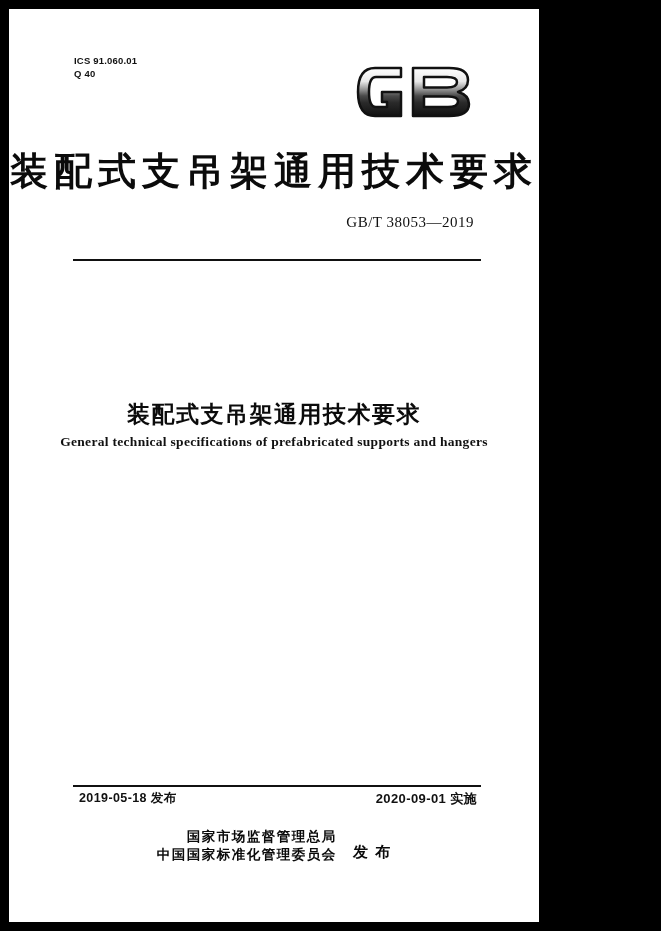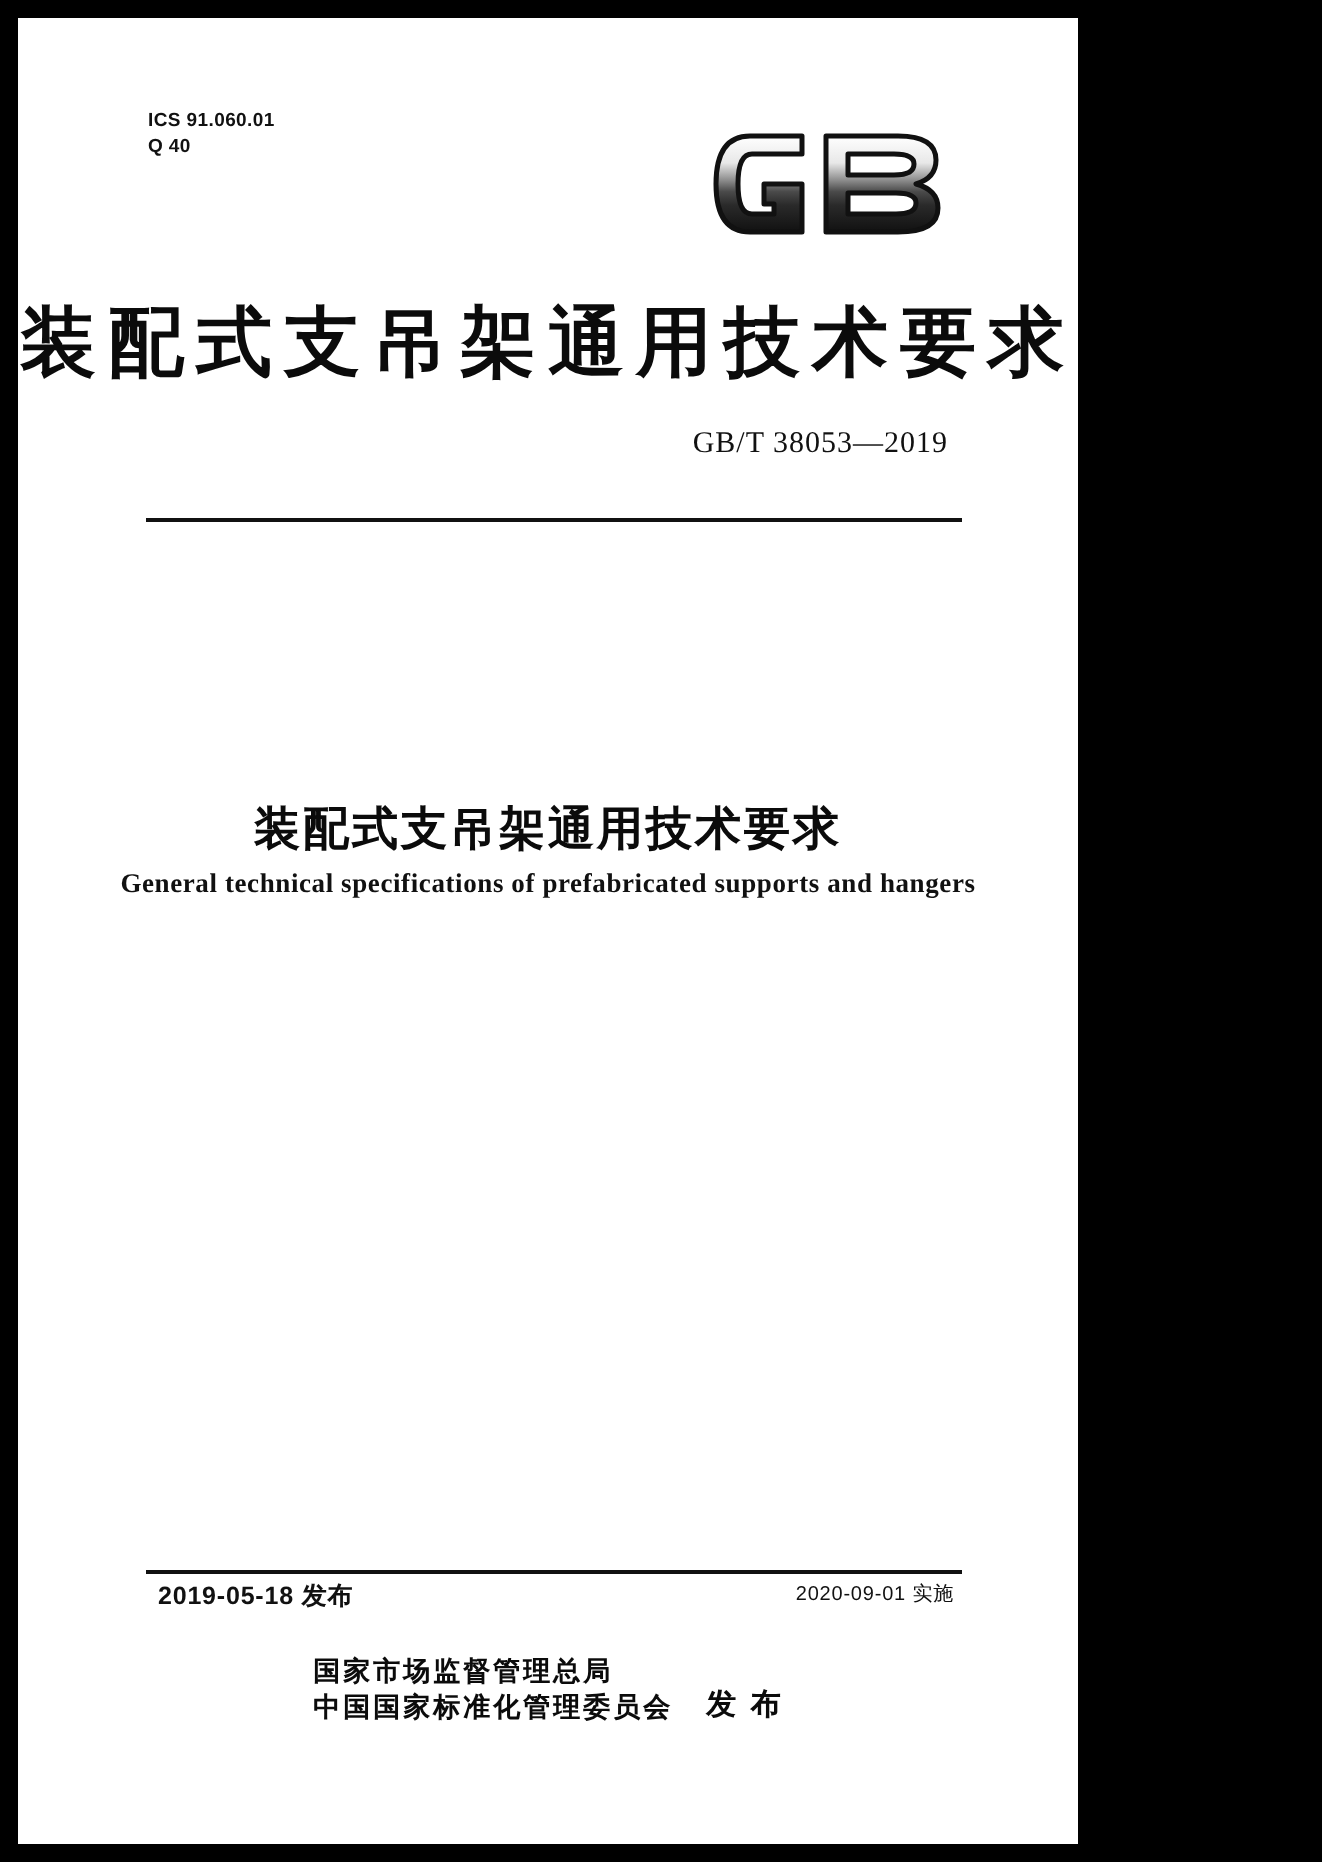--- a/index.html
+++ b/index.html
@@ -131,43 +131,43 @@
     font-weight: bold;
     color: #111;
     letter-spacing: 0.4px;
   }
 
   .date-effective {
     position: absolute;
     right: 62px;
     top: 781px;
     font-family: "Liberation Sans", sans-serif;
-    font-size: 10px;
-    font-weight: normal;
+    font-size: 13px;
+    font-weight: bold;
     color: #111;
     letter-spacing: 0.4px;
   }
 
   .issuer {
     position: absolute;
     left: 0;
     right: 0;
     top: 818px;
     text-align: center;
   }
   .issuer-lines {
     display: inline-block;
     vertical-align: middle;
     font-family: "DejaVu Sans", "Liberation Sans", sans-serif;
     font-size: 13.5px;
     font-weight: bold;
     color: #0b0b0b;
     line-height: 18px;
     letter-spacing: 1.5px;
-    text-align: left;
+    text-align: right;
   }
   .issuer-publish {
     display: inline-block;
     vertical-align: bottom;
     margin-left: 12px;
     margin-bottom: 1px;
     font-family: "DejaVu Sans", "Liberation Sans", sans-serif;
     font-size: 15px;
     font-weight: bold;
     color: #0b0b0b;

